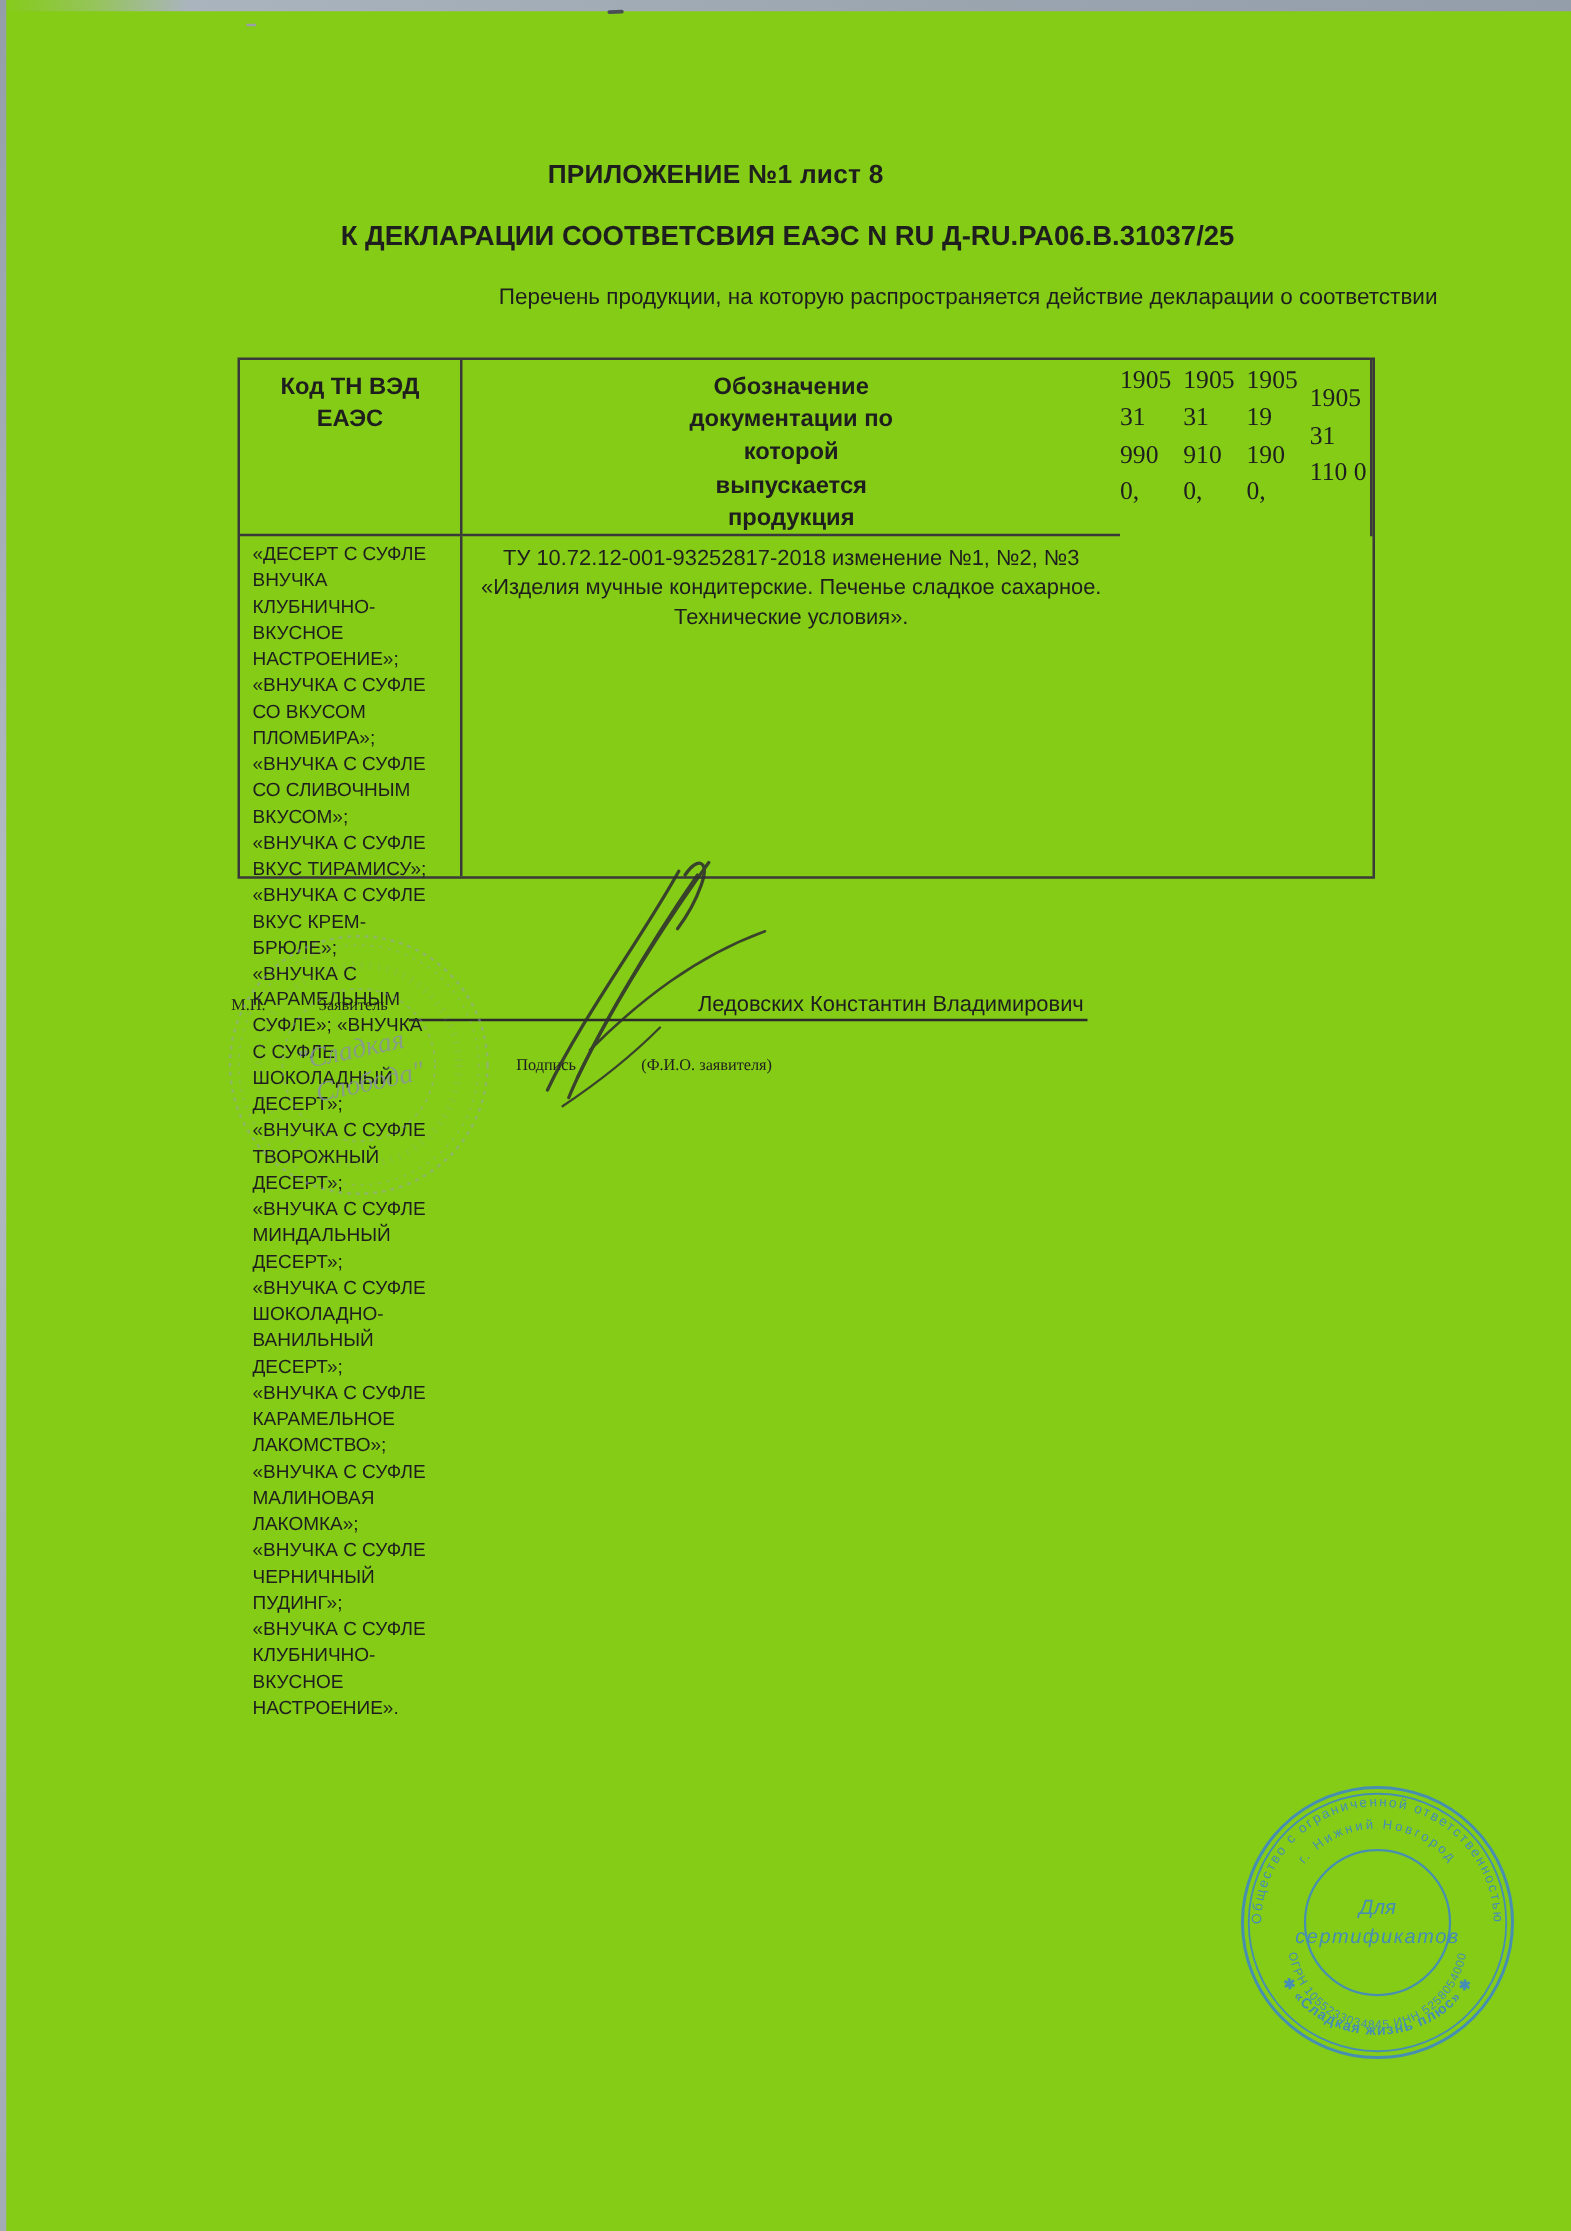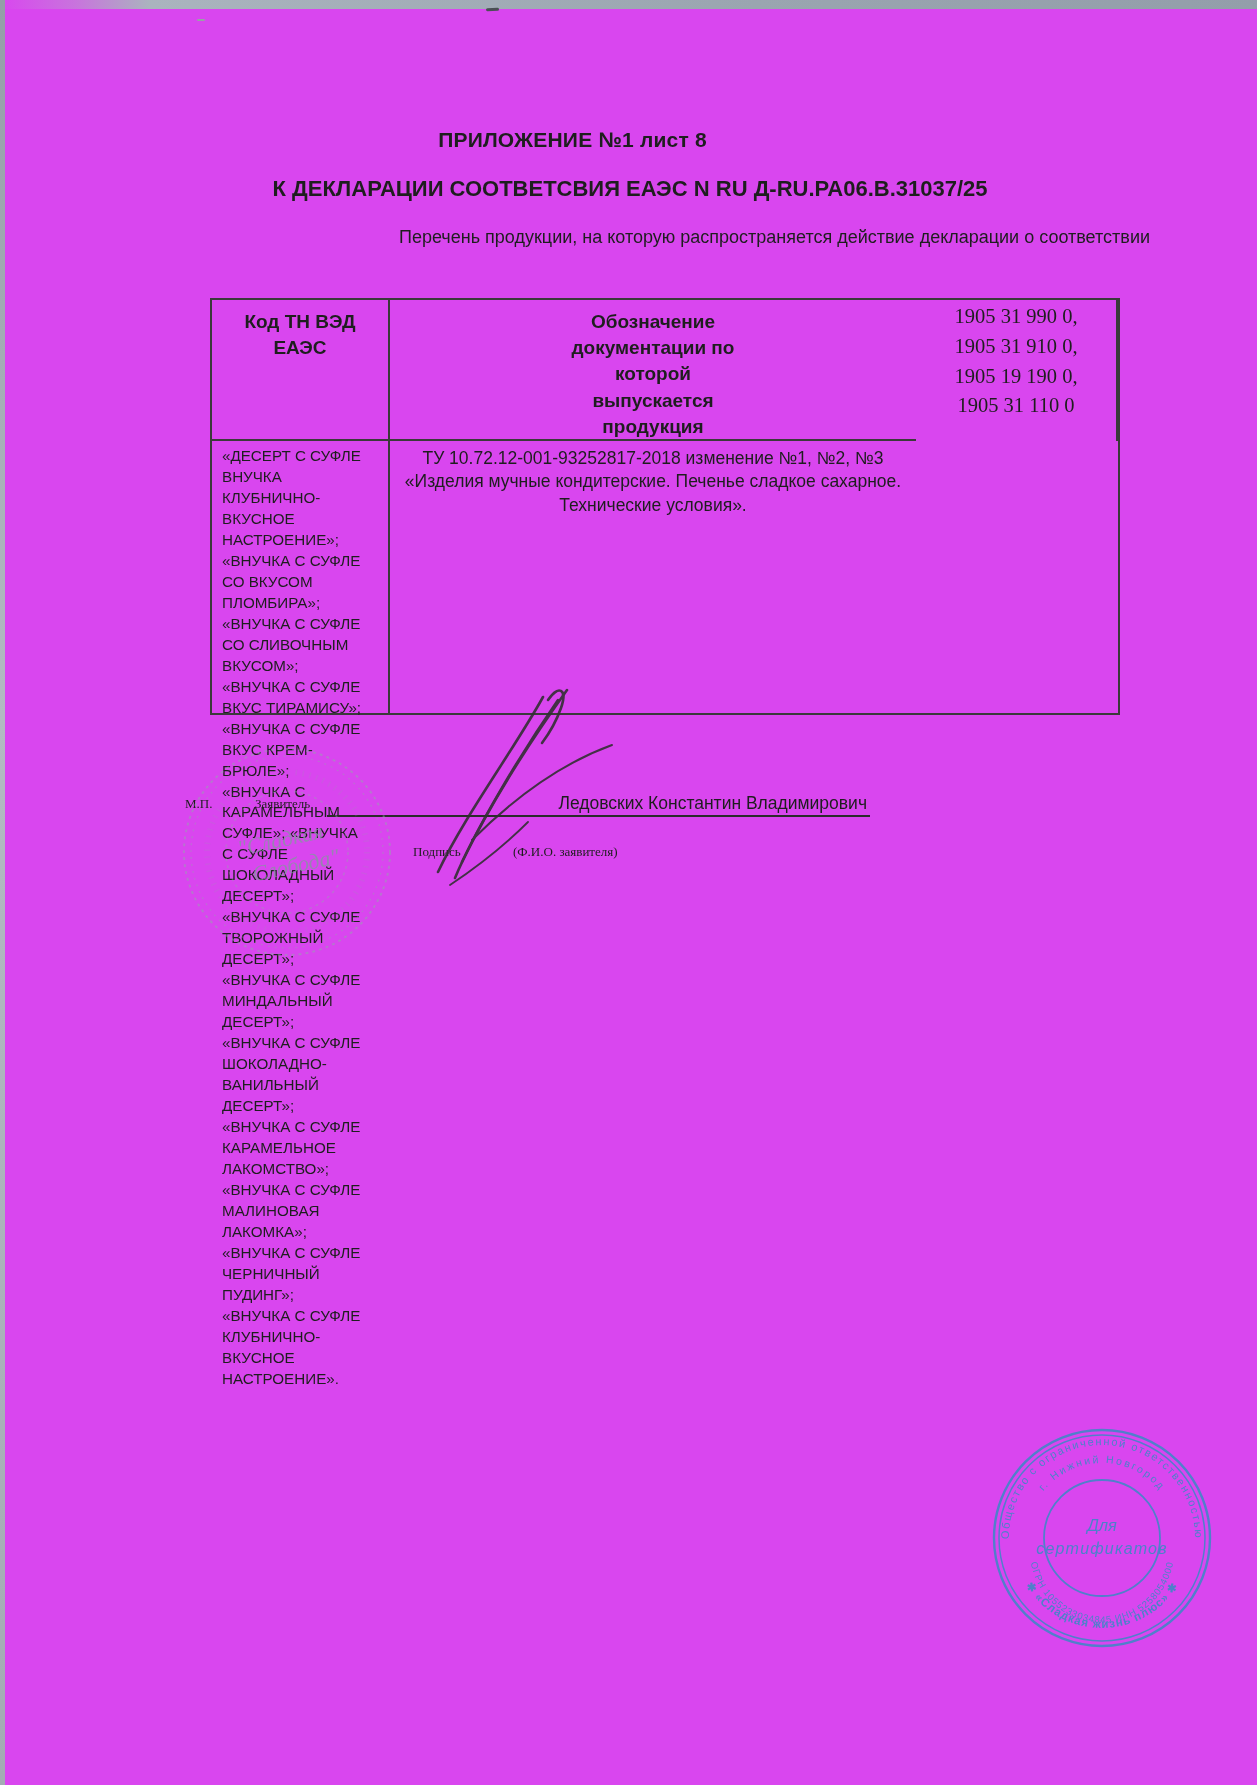--- a/index.html
+++ b/index.html
@@ -1,43 +1,43 @@
 <!DOCTYPE html>
 <html><head>
 <meta charset="utf-8">
 <style>
   html,body{margin:0;padding:0;background:#e8e8e8;}
-  .page{position:relative;width:1257px;height:1785px;background:#d946ef;overflow:hidden;
+  .page{position:relative;width:1257px;height:1785px;background:#84cc16;overflow:hidden;
         font-family:"Liberation Sans",sans-serif;color:#1e1e1e;margin:0 auto;}
   .abs{position:absolute;}
 
   
   .scan-top{left:0;top:0;width:1257px;height:9px;
     background:linear-gradient(90deg,rgba(190,198,206,0) 0%,rgba(175,184,194,.4) 6%,#aab4be 12%,#9aa5b0 60%,#939eaa 100%);}
   .scan-left{left:0;top:0;width:5px;height:1785px;
     background:linear-gradient(180deg,#949ea8 0%,#b2bac2 40%,#a3abb4 100%);}
   .speck1{left:486px;top:8px;width:13px;height:3px;background:#4a4f55;border-radius:2px;transform:rotate(-3deg);}
   .speck2{left:197px;top:19px;width:8px;height:2px;background:#9aa0a8;border-radius:1px;}
 
   
   .doc-title{top:128px;left:0;width:1145px;text-align:center;font-size:21px;font-weight:bold;letter-spacing:.2px;}
   .doc-subtitle{top:176px;left:25px;width:1210px;text-align:center;font-size:22px;font-weight:bold;}
   .doc-intro{top:227px;left:0;width:1150px;text-align:right;font-size:18px;}
 
   
-  .products-table{left:190px;top:298px;width:910px;height:417px;display:grid;
+  .products-table{left:190px;top:286px;width:910px;height:417px;display:grid;
     grid-template-columns:178px 526px 202px;grid-template-rows:141px 272px;
-    border:2px solid #3a3a3a;box-sizing:border-box;margin-left:20px;}
+    border:2px solid #3a3a3a;box-sizing:border-box;}
   .pt-cell{box-sizing:border-box;}
   .b-right{border-right:2px solid #3a3a3a;}
   .b-bottom{border-bottom:2px solid #3a3a3a;}
   .th{display:flex;flex-direction:column;justify-content:flex-start;align-items:center;
     padding-top:9px;font-weight:bold;font-size:19px;line-height:1.38;text-align:center;}
   .td-codes{font-family:"Liberation Serif",serif;font-size:20.5px;line-height:1.45;
-    display:flex;flex-direction:column;justify-content:center;align-items:center;padding-bottom:18px;}
+    display:flex;flex-direction:row;justify-content:center;align-items:center;padding-bottom:18px;}
   .td-products{font-size:15.2px;line-height:1.38;padding:5px 26px 5px 10px;text-align:left;}
   .td-doc{font-size:17.5px;line-height:1.33;padding:6px 5px;text-align:center;}
 
   
   .sig-label{font-size:13px;font-family:Liberation Serif, serif;}
   .sig-mp{left:185px;top:796px;}
   .sig-applicant{left:255px;top:796px;}
   .sig-line{left:327px;top:780px;width:543px;height:35px;border-bottom:2px solid #2b2b2b;}
   .sig-name{left:327px;top:793px;width:540px;text-align:right;font-size:17.5px;padding-right:4px;}
   .sig-caption1{left:413px;top:844px;text-align:center;}

